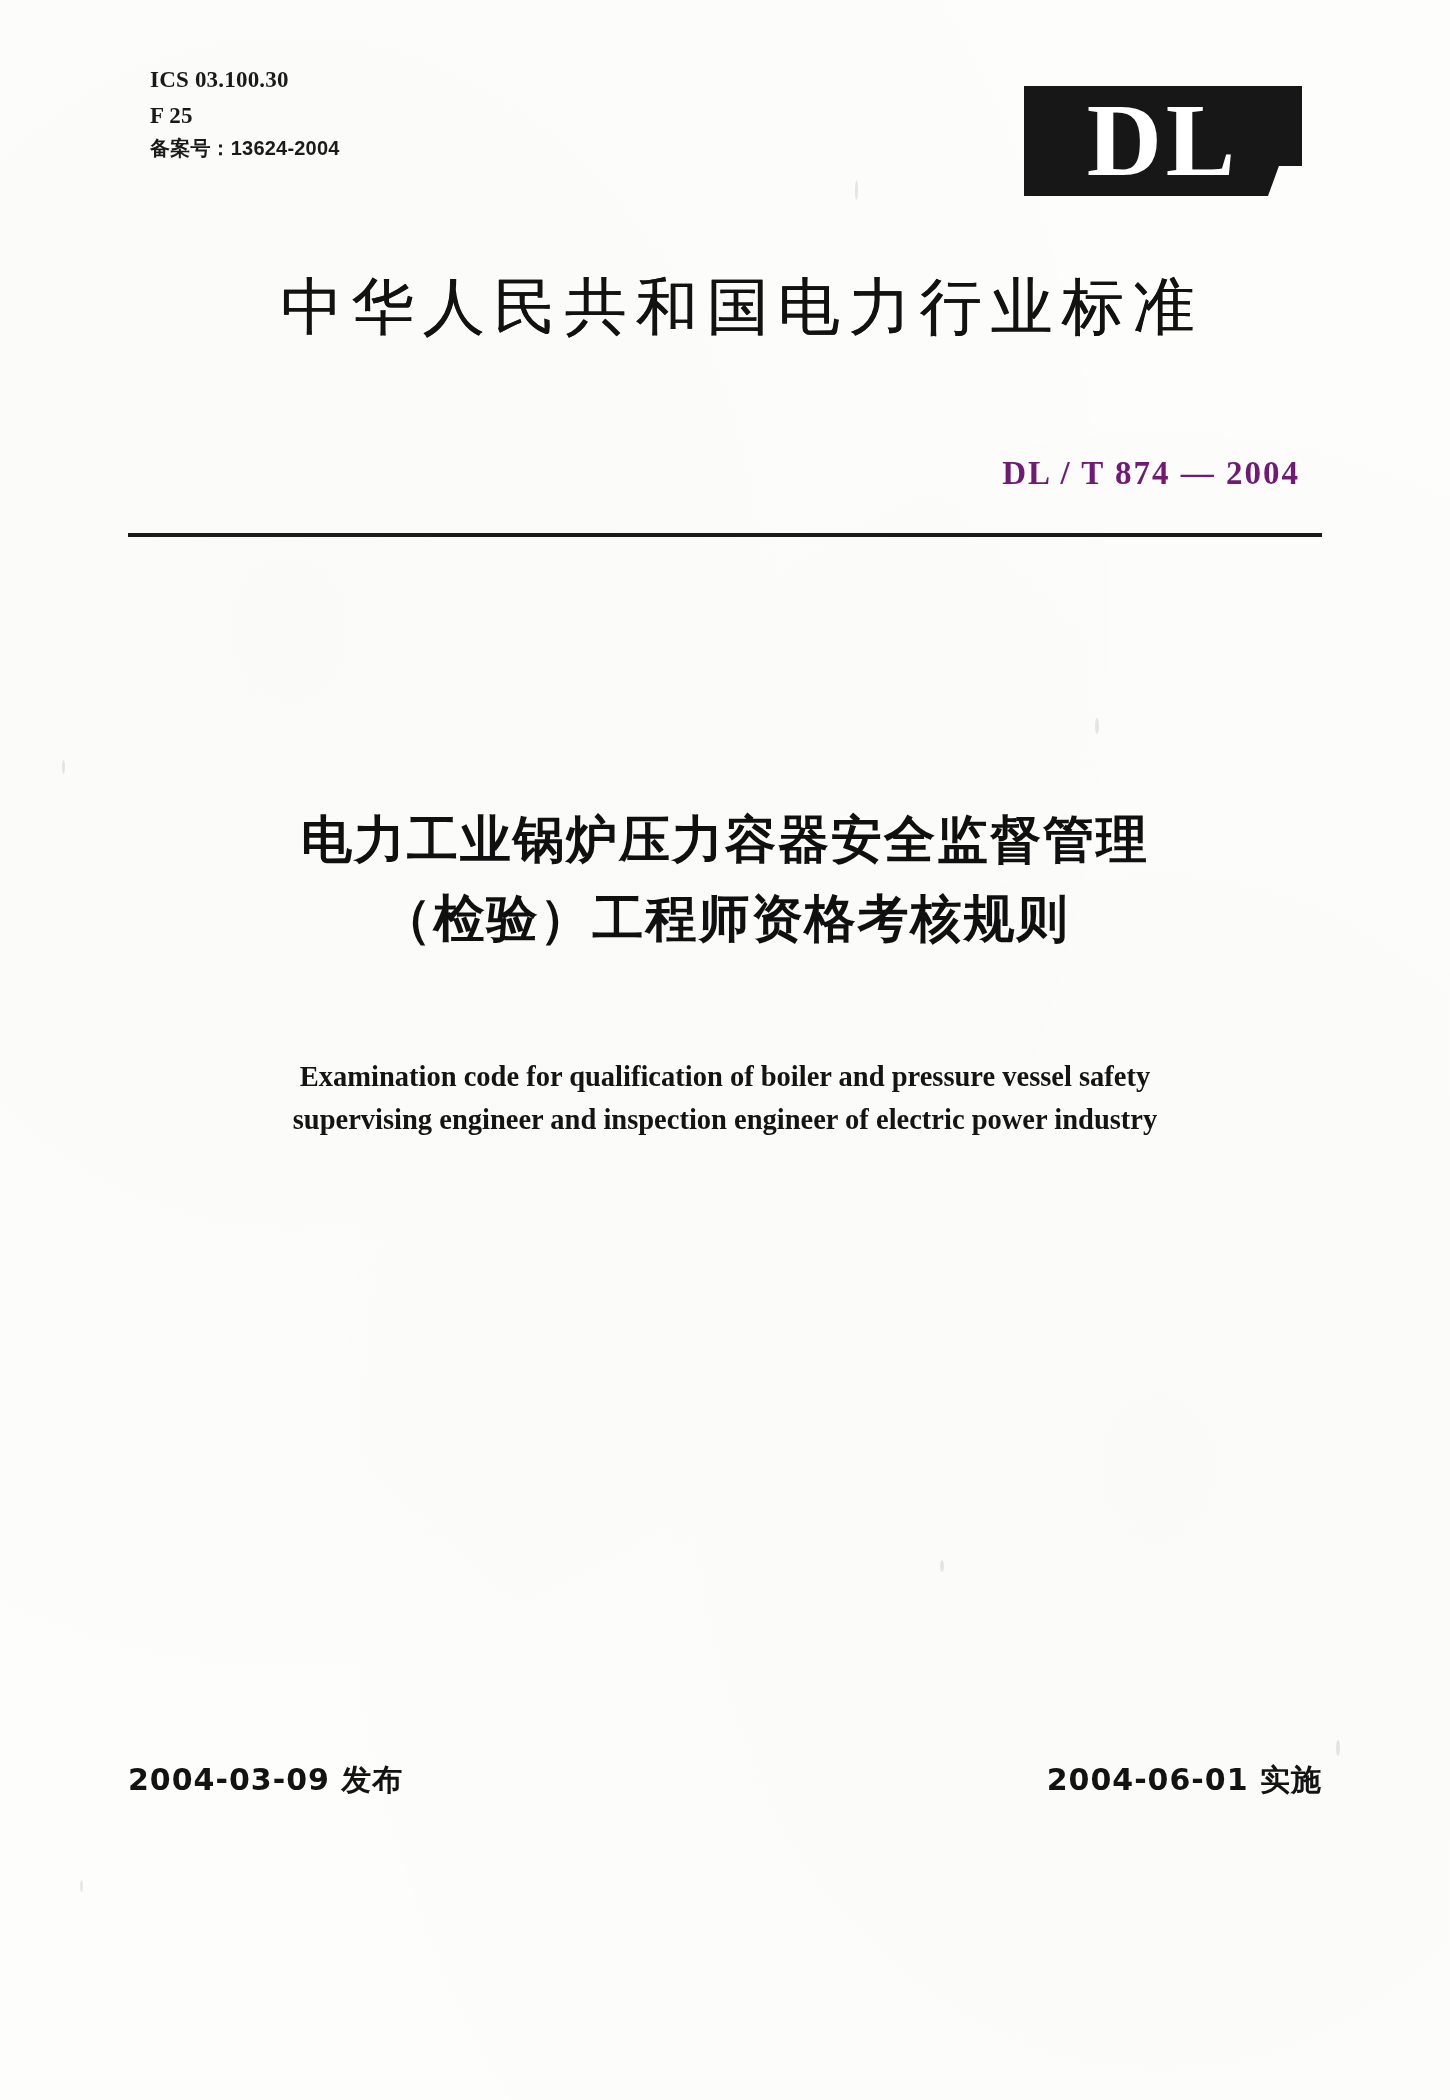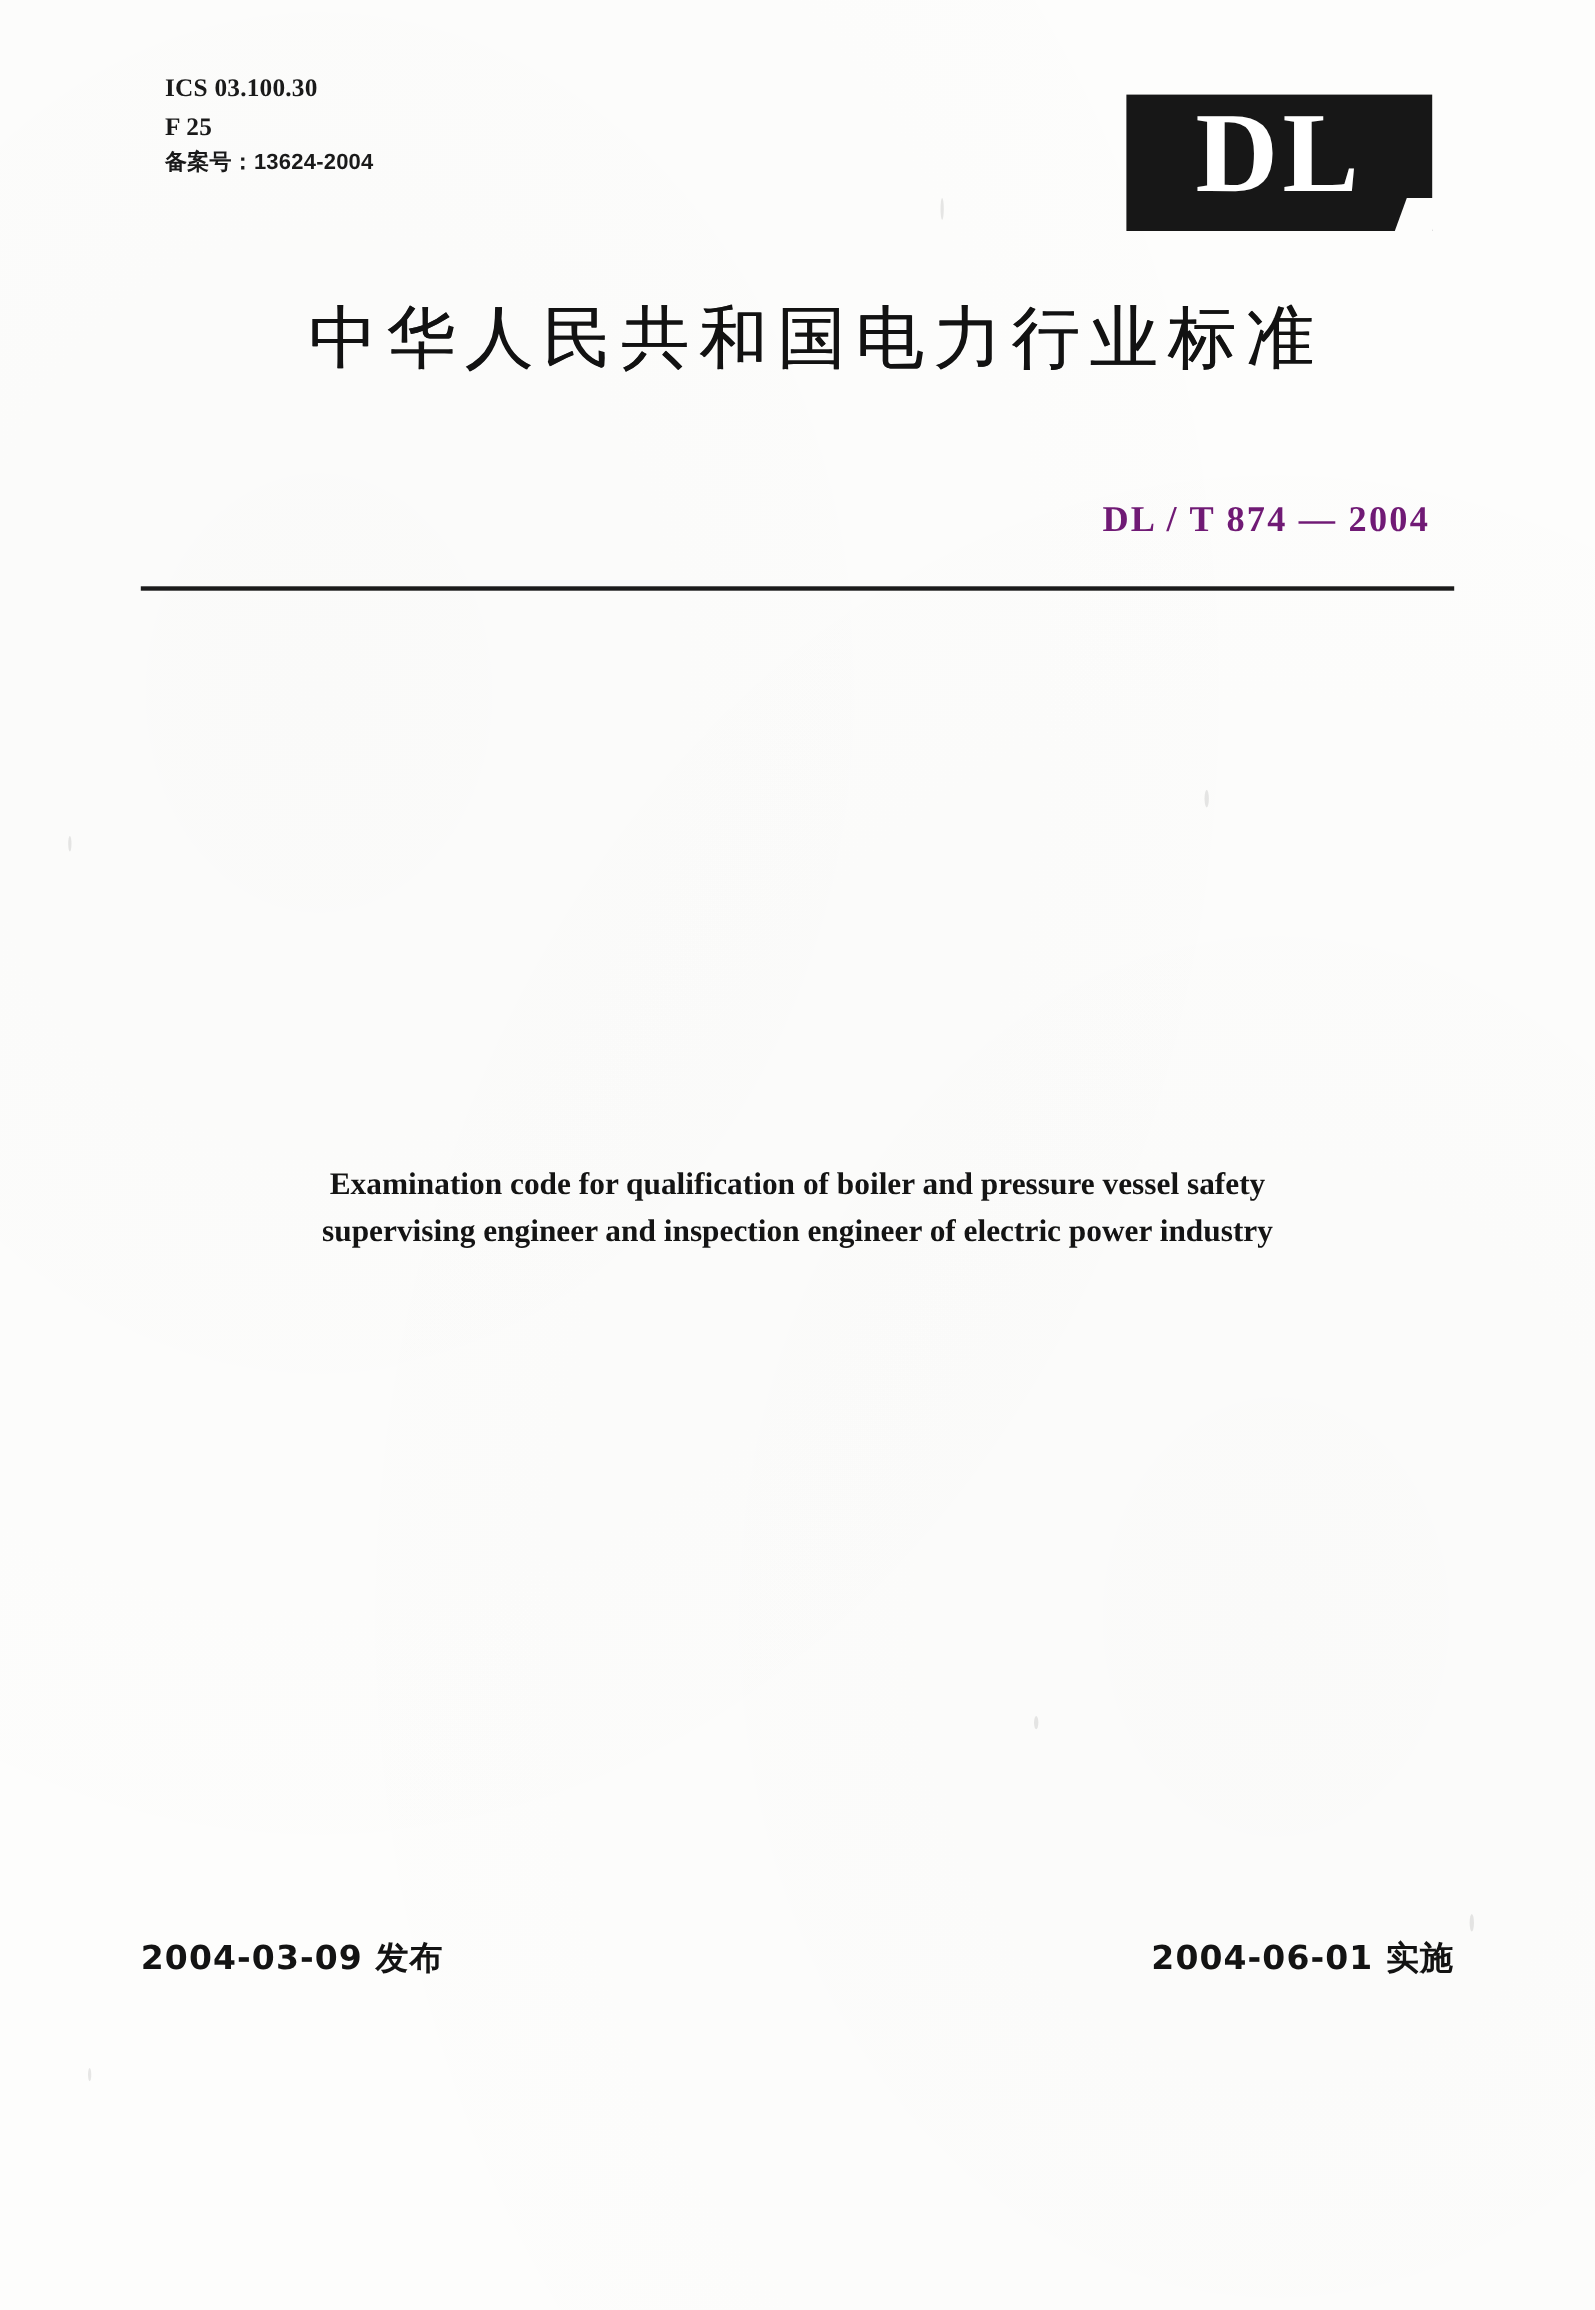--- a/index.html
+++ b/index.html
@@ -50,21 +50,21 @@
   .meta .m-ics { font-family: "Liberation Serif", serif; font-size: 23px; }
   .meta .m-f   { font-family: "Liberation Serif", serif; font-size: 23px; }
   .meta .m-rec { font-size: 20px; }
 
   
   .dl-logo {
     position: absolute;
     right: 148px;
     top: 86px;
     width: 278px;
-    height: 124px;
+    height: 110px;
     background: #171717;
     color: #ffffff;
     font-family: "Liberation Serif", serif;
     font-weight: bold;
     font-size: 104px;
     line-height: 108px;
     text-align: center;
     letter-spacing: 4px;
   }
   .dl-logo .notch {
@@ -211,20 +211,24 @@
     <span>DL</span>
     <span class="notch"></span>
   </div>
 
   <div class="nat-title">中华人民共和国电力行业标准</div>
 
   <div class="std-no">DL / T  874 — 2004</div>
 
   <div class="rule"></div>
 
+  <div class="doc-title">
+    <span>电力工业锅炉压力容器安全监督管理</span>
+    <span class="line2">（检验）工程师资格考核规则</span>
+  </div>
 
   <div class="en-title">
     <span>Examination code for qualification of boiler and pressure vessel safety</span>
     <span class="en2">supervising engineer and inspection engineer of electric power industry</span>
   </div>
 
   <div class="date-row">
     <div class="d-issue cjk">2004-03-09 发布</div>
     <div class="d-impl cjk">2004-06-01 实施</div>
   </div>

